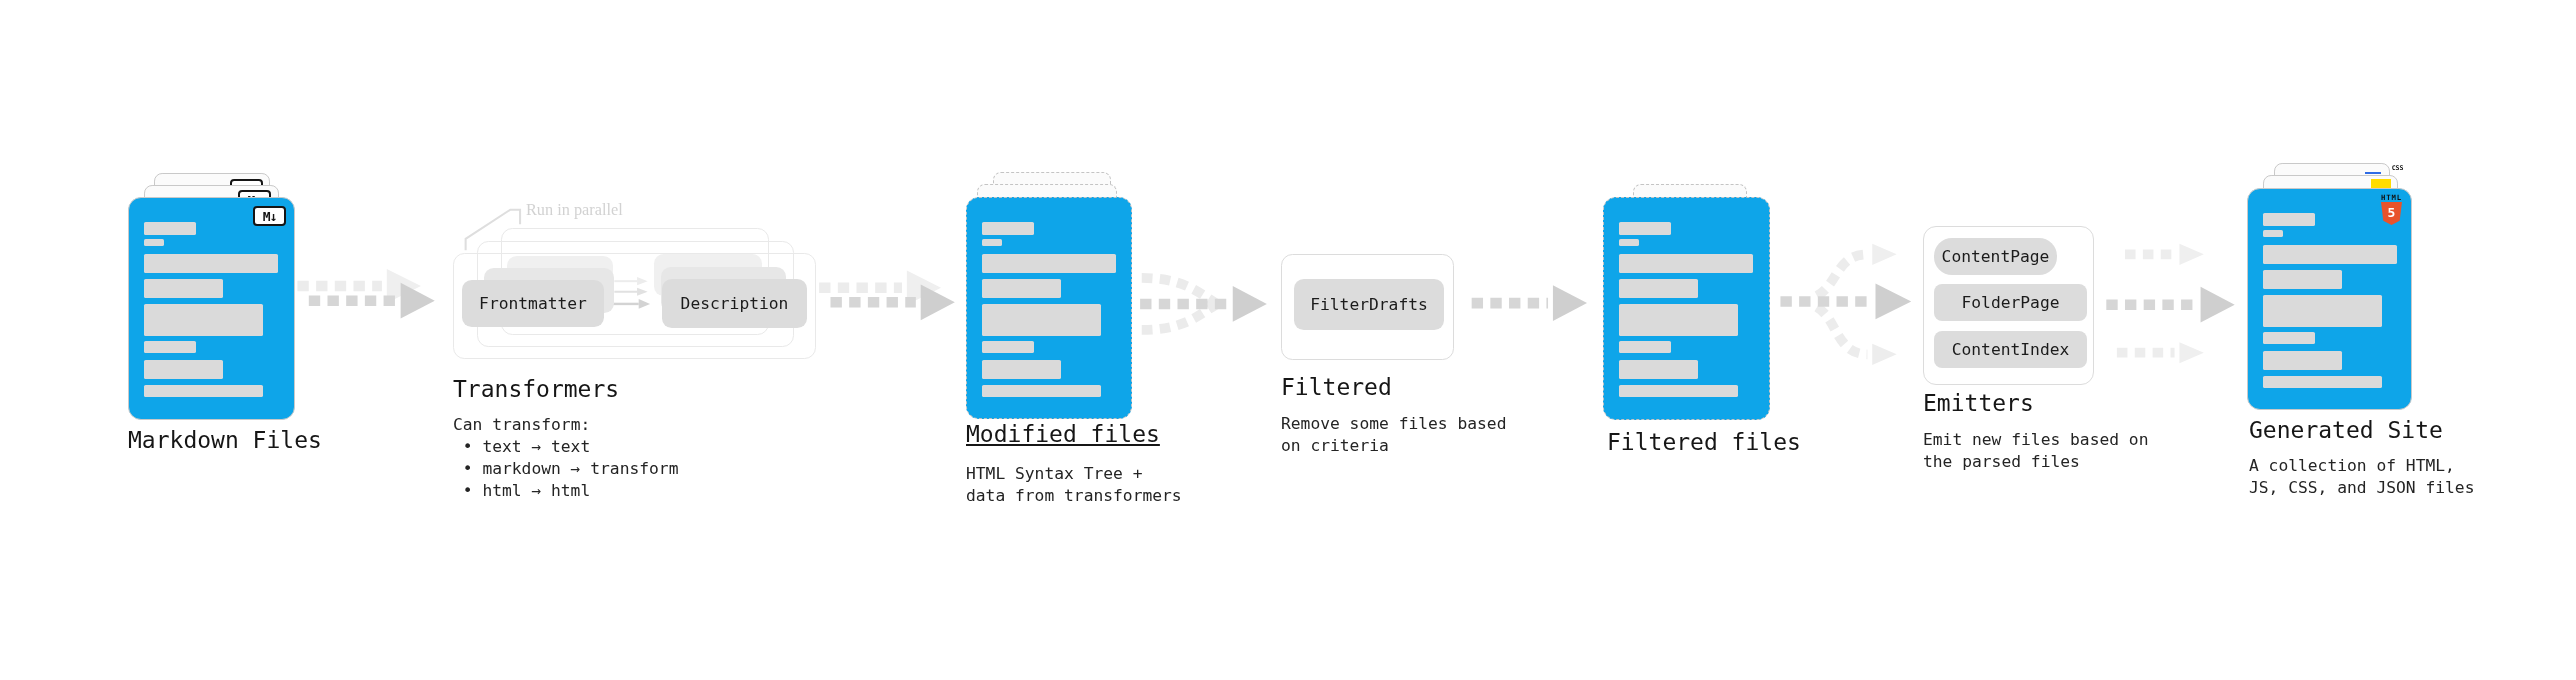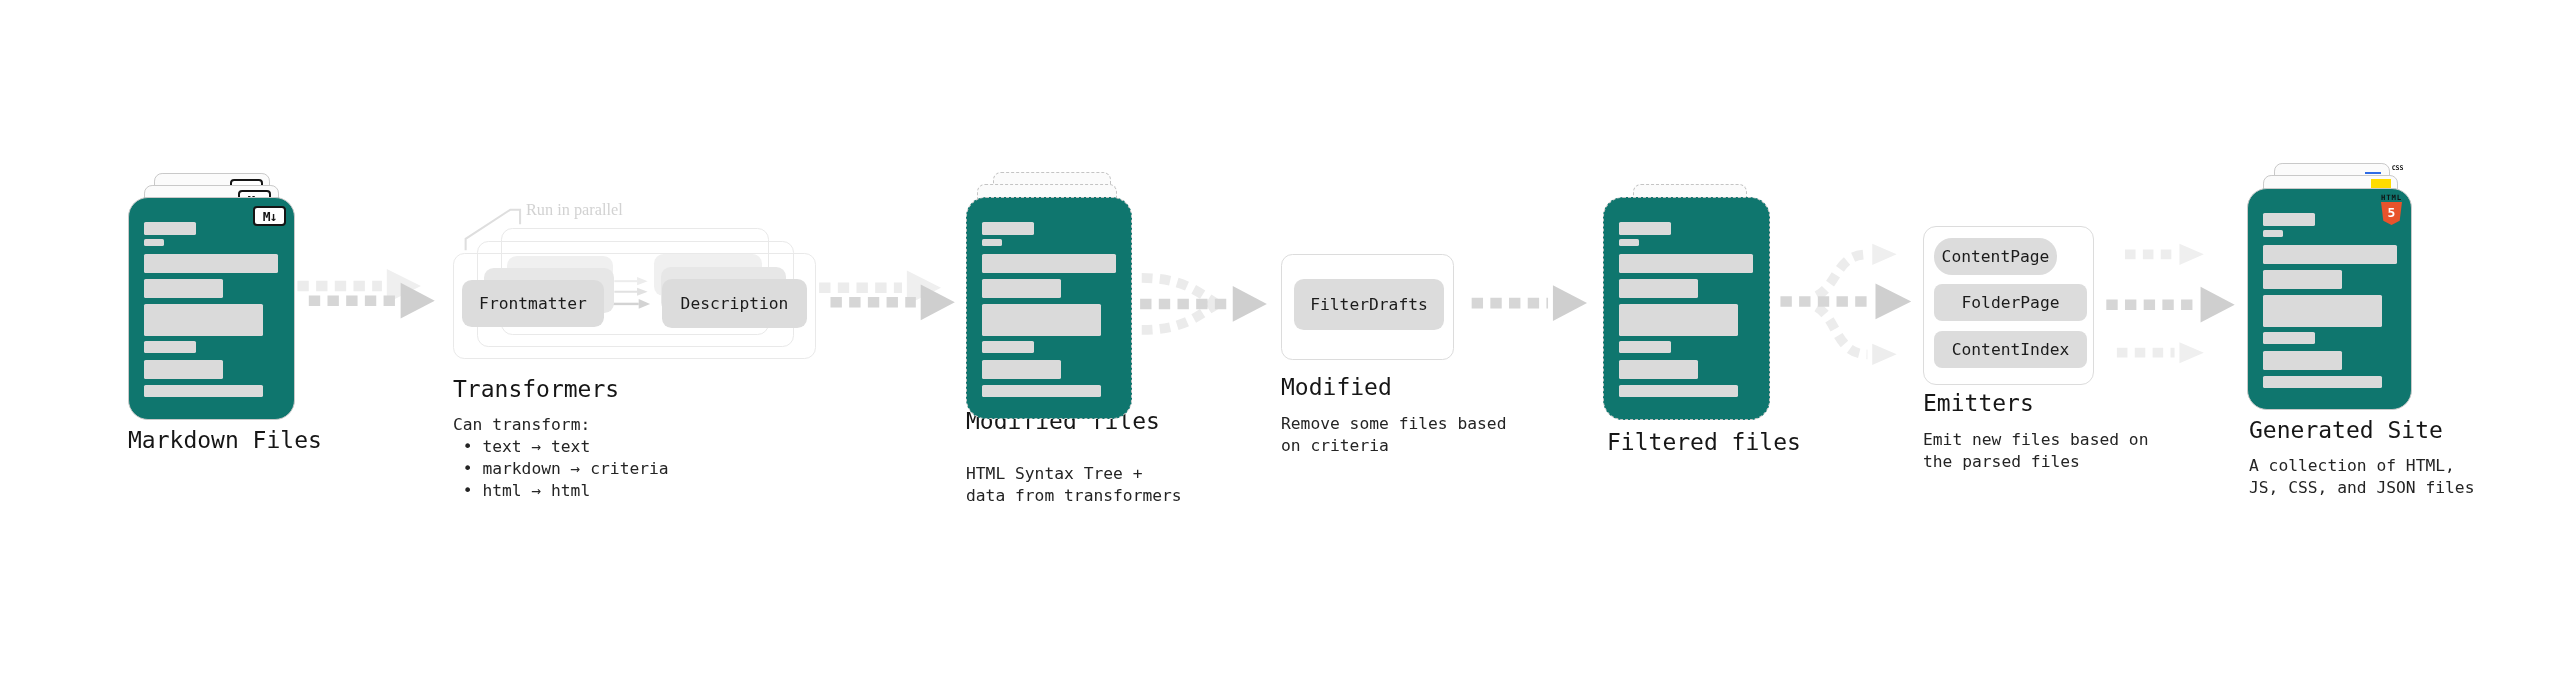--- a/index.html
+++ b/index.html
@@ -1,21 +1,21 @@
 <!DOCTYPE html>
 <html style="font-size:13px"><head>
 <meta charset="utf-8">
 <style>
   html,body{margin:0;padding:0;background:#fff;}
   .canvas{position:relative;width:2576px;height:681px;background:#ffffff;overflow:hidden;
           font-family:"DejaVu Sans Mono","Liberation Mono",monospace;color:#1c1c1c;}
   svg.arrow-layer{position:absolute;left:0;top:0;pointer-events:none;}
 
   
-  .card{position:absolute;background:#0f766e;border:1.6px solid #c9c9c9;border-radius:20px;box-sizing:border-box;}
+  .card{position:absolute;background:#0ea5e9;border:1.6px solid #c9c9c9;border-radius:13px;box-sizing:border-box;}
   .card.backcard{background:#fbfbfb;border-radius:8.1px;}
   .card.dashed{border:1.6px dashed #c4c4c4;}
   .bar{position:absolute;background:#dadada;border-radius:1.6px;}
   .b1{left:15.4px;top:23.6px;width:52px;height:13px}
   .b2{left:15.4px;top:41px;width:19.5px;height:6.5px}
   .b3{left:15.4px;top:56px;width:134px;height:18.7px}
   .b4{left:15.4px;top:81px;width:79px;height:18.7px}
   .b5{left:15.4px;top:106px;width:119px;height:32px}
   .b6{left:15.4px;top:143px;width:52px;height:12.2px}
   .b7{left:15.4px;top:162px;width:79px;height:18.7px}
@@ -146,49 +146,49 @@
     <div class="pill" style="left:462px;top:280px;width:142px;height:47px;">Frontmatter</div>
 
     <div class="pill ghost2" style="left:654px;top:254px;width:108px;height:42px;"></div>
     <div class="pill ghost1" style="left:661px;top:267px;width:125px;height:45px;"></div>
     <div class="pill" style="left:662px;top:279px;width:145px;height:49px;">Description</div>
 
     <div class="stage-title" style="left:453px;top:377px;">Transformers</div>
     <div class="stage-desc" style="left:453px;top:414px;">
       <div>Can transform:</div>
       <div style="padding-left:9.8px;">• text → text</div>
-      <div style="padding-left:9.8px;">• markdown → criteria</div>
+      <div style="padding-left:9.8px;">• markdown → transform</div>
       <div style="padding-left:9.8px;">• html → html</div>
     </div>
   </div>
 
   <div>
     <div class="card backcard dashed" style="left:993px;top:172px;width:118px;height:65px;z-index:1;"></div>
     <div class="card backcard dashed" style="left:977px;top:184px;width:140px;height:65px;z-index:2;"></div>
     <div class="card dashed" style="left:966px;top:197px;width:166px;height:222px;z-index:3;">
       <div class="bar b1"></div>
       <div class="bar b2"></div>
       <div class="bar b3"></div>
       <div class="bar b4"></div>
       <div class="bar b5"></div>
       <div class="bar b6"></div>
       <div class="bar b7"></div>
       <div class="bar b8"></div>
     </div>
-    <div class="stage-title" style="left:966px;top:409px;">Modified files</div>
+    <div class="stage-title" style="left:966px;top:422px;text-decoration:underline;">Modified files</div>
     <div class="stage-desc" style="left:966px;top:463px;">
       <div>HTML Syntax Tree +</div>
       <div>data from transformers</div>
     </div>
   </div>
 
   <div>
     <div class="frame" style="left:1281px;top:254px;width:173px;height:106px;"></div>
     <div class="pill" style="left:1294px;top:279px;width:150px;height:51px;">FilterDrafts</div>
-    <div class="stage-title" style="left:1281px;top:375px;">Modified</div>
+    <div class="stage-title" style="left:1281px;top:375px;">Filtered</div>
     <div class="stage-desc" style="left:1281px;top:413px;">
       <div>Remove some files based</div>
       <div>on criteria</div>
     </div>
   </div>
 
   <div>
     <div class="card backcard dashed" style="left:1633px;top:184px;width:114px;height:65px;z-index:1;"></div>
     <div class="card dashed" style="left:1603px;top:197px;width:167px;height:223px;z-index:2;">
       <div class="bar b1"></div>

